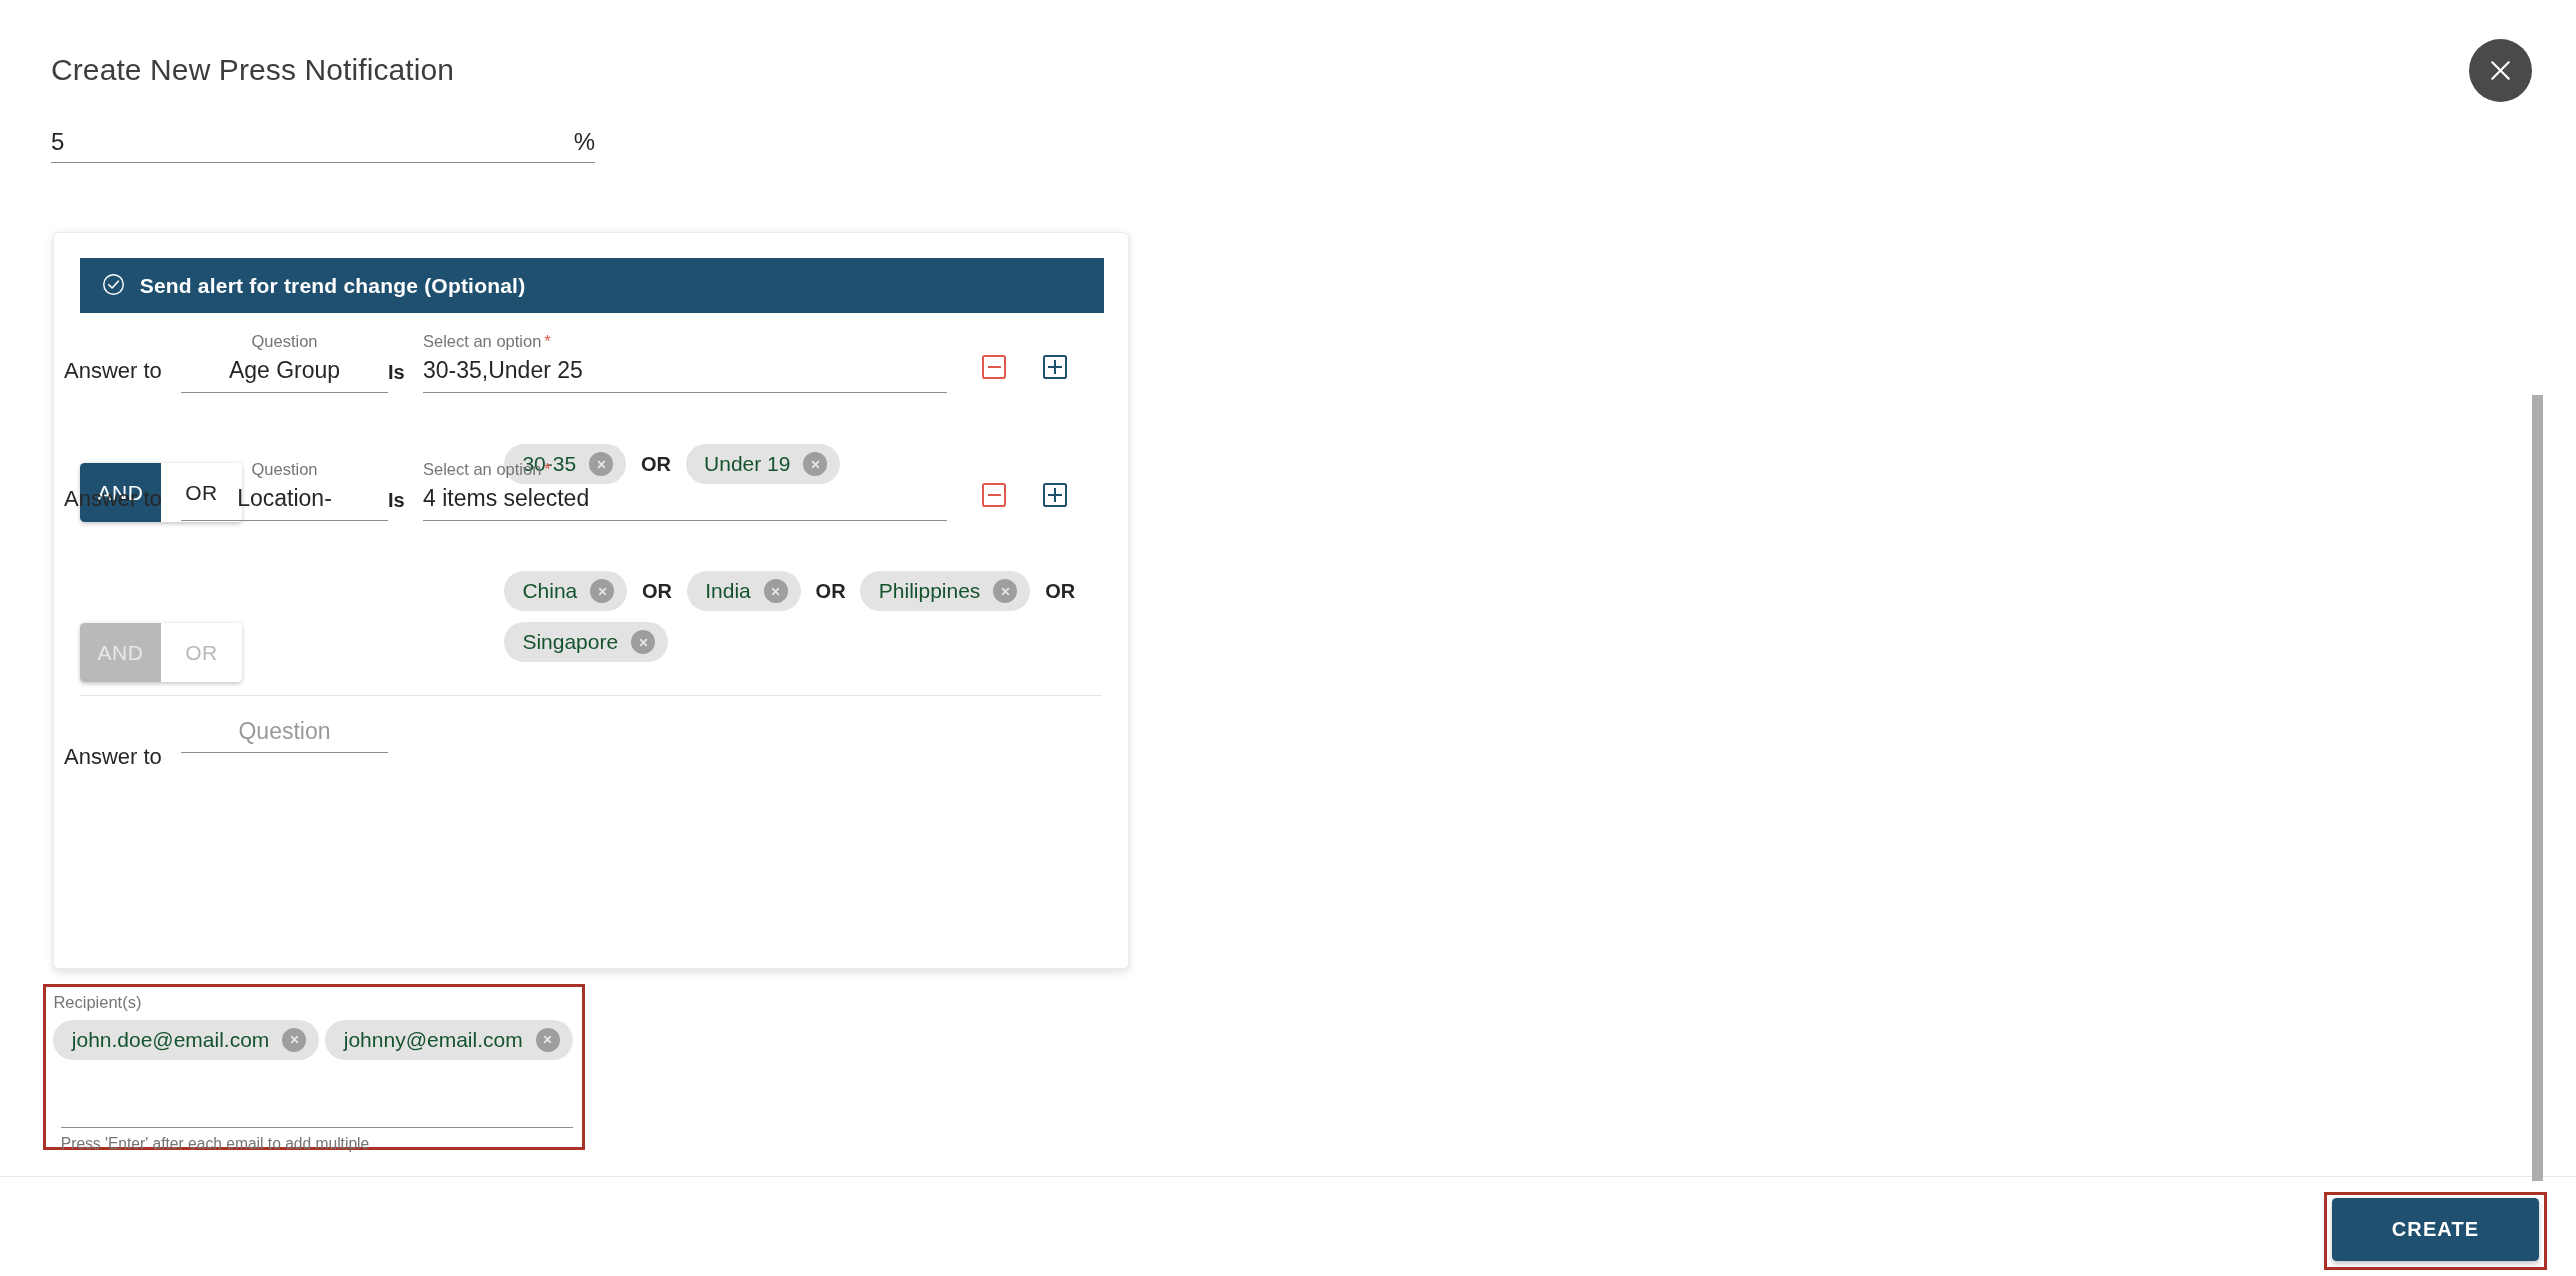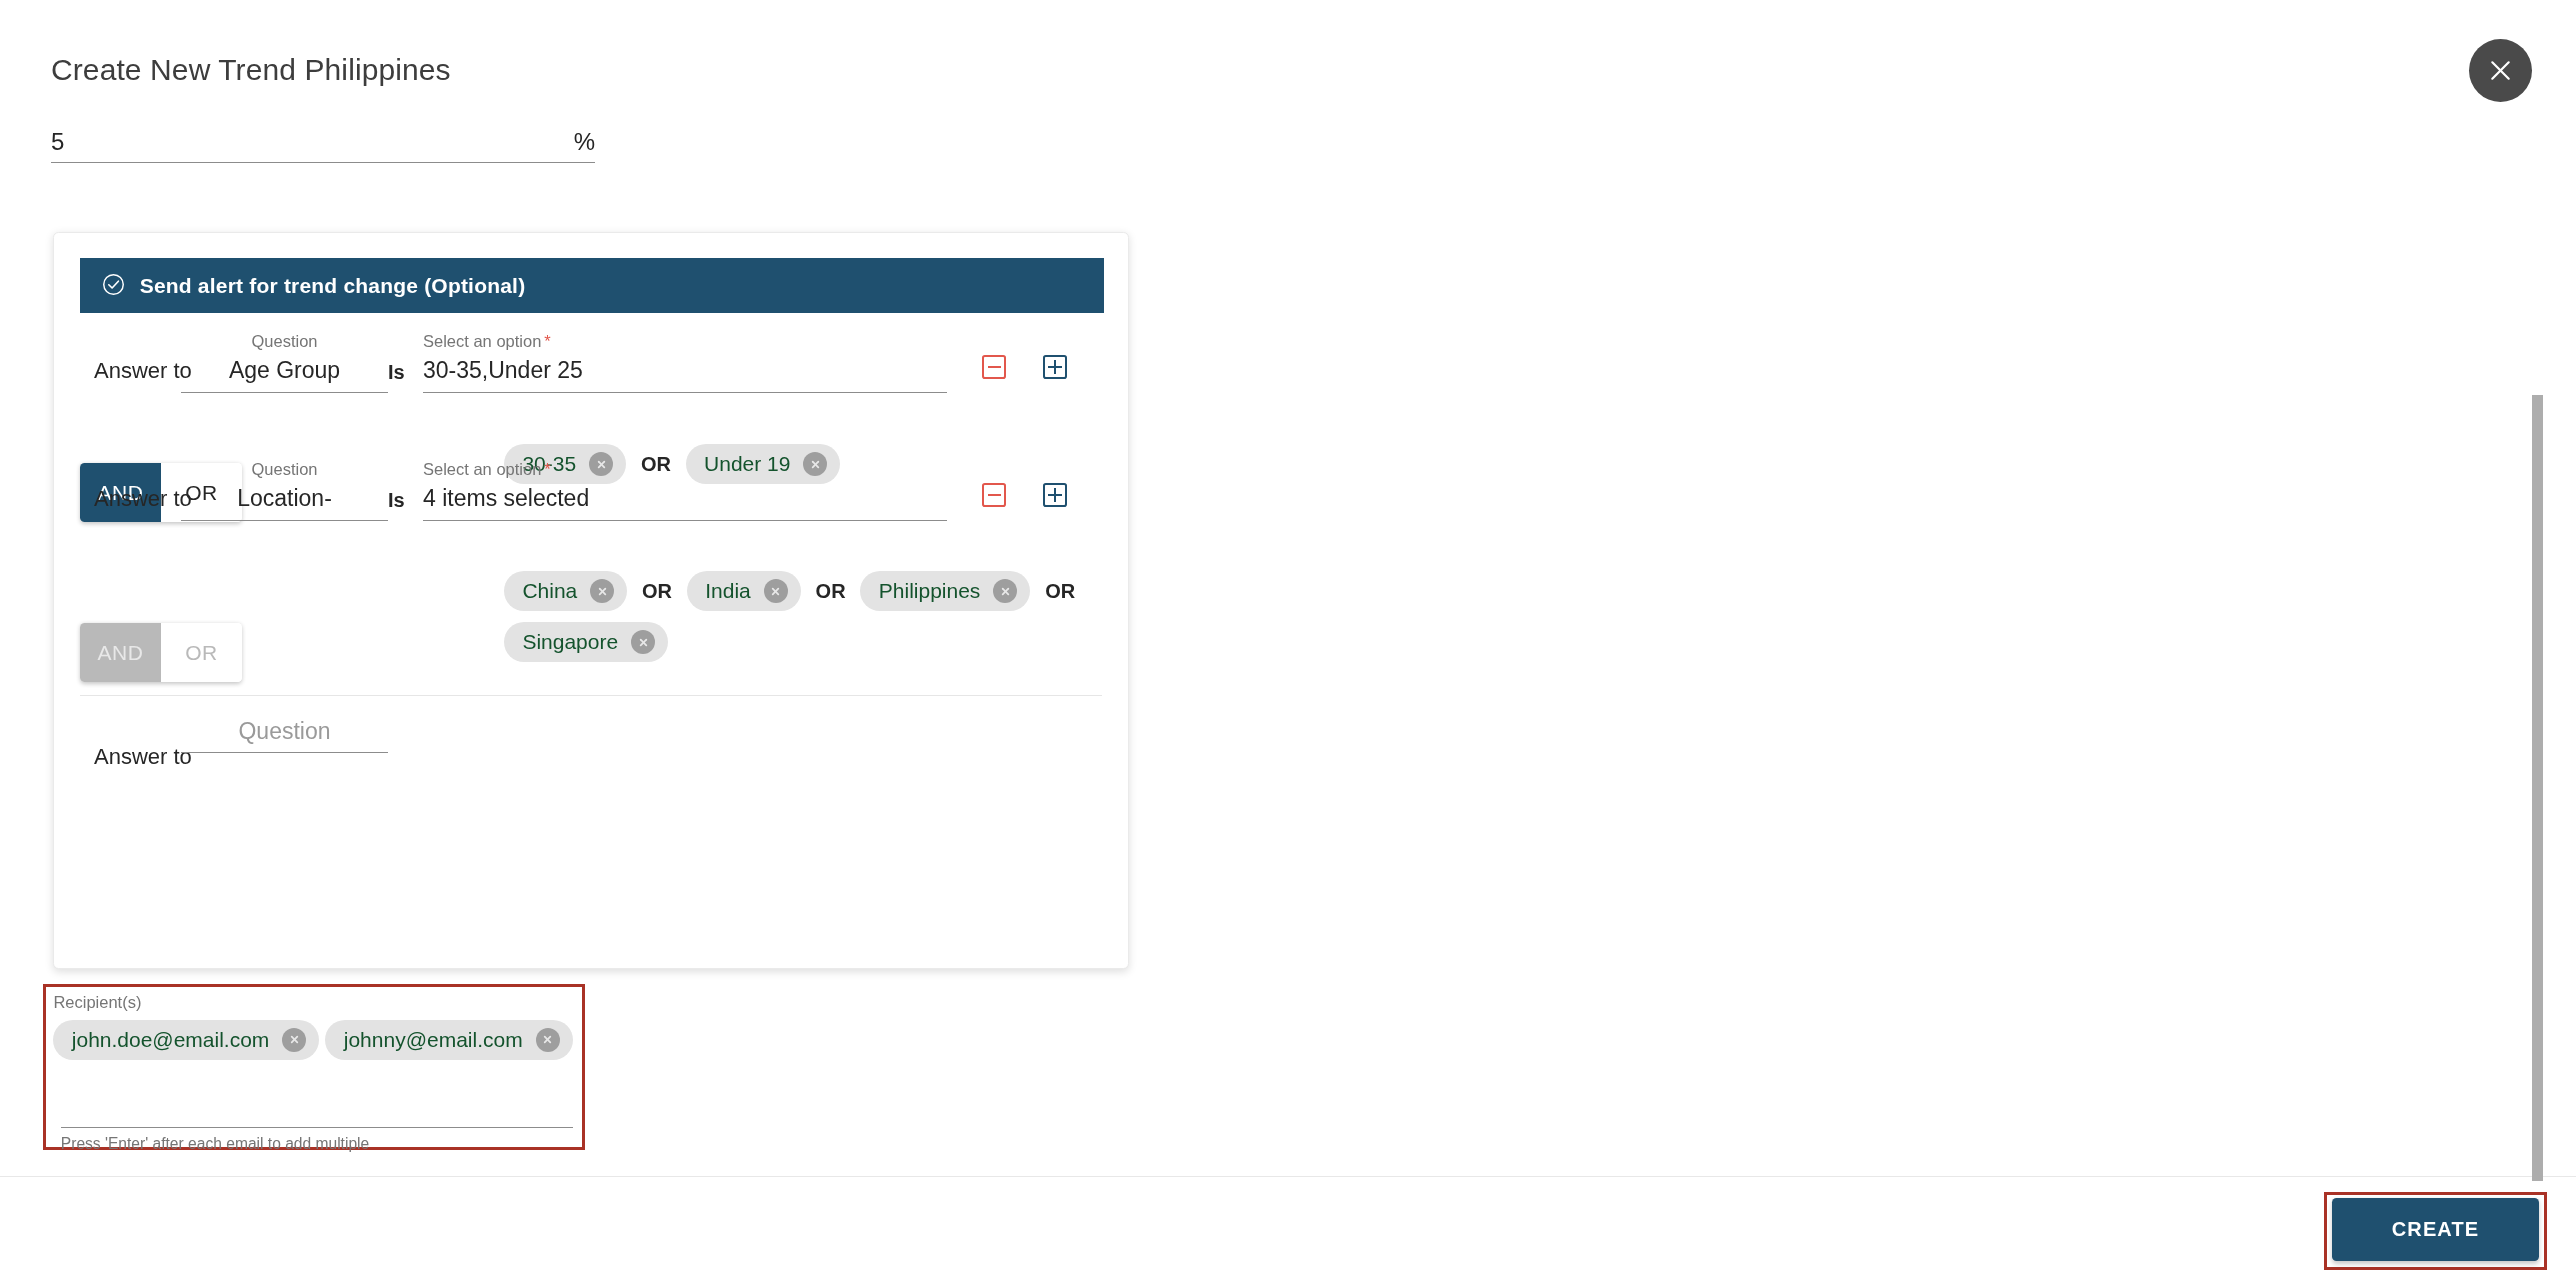--- a/index.html
+++ b/index.html
@@ -87,21 +87,21 @@
   .cond-row {
     position: absolute;
     left: 0; width: 100%;
     display: flex; align-items: flex-start;
   }
   .answer-to {
     width: 127px;
     font-size: 22px;
     color: #262626;
     padding-top: 26px;
-    padding-left: 40px;
+    padding-left: 10px;
     white-space: nowrap;
   }
   .field {
     position: relative;
   }
   .field .flabel {
     font-size: 16.5px;
     color: #757575;
     display: block;
     margin-bottom: 6.4px;
@@ -290,21 +290,21 @@
     width: 11px; height: 786px;
     background: #adadad;
     cursor: pointer;
   }
 </style>
 </head>
 <body>
 
 <div class="page">
 
-  <div class="dialog-title">Create New Trend Philippines</div>
+  <div class="dialog-title">Create New Press Notification</div>
 
   <button class="close-btn">
     <span>
       <svg width="31" height="31" viewBox="0 0 34 34">
         <line x1="8" y1="8" x2="26" y2="26" stroke="#ffffff" stroke-width="2.4" stroke-linecap="round"></line>
         <line x1="26" y1="8" x2="8" y2="26" stroke="#ffffff" stroke-width="2.4" stroke-linecap="round"></line>
       </svg>
     </span>
   </button>
 

